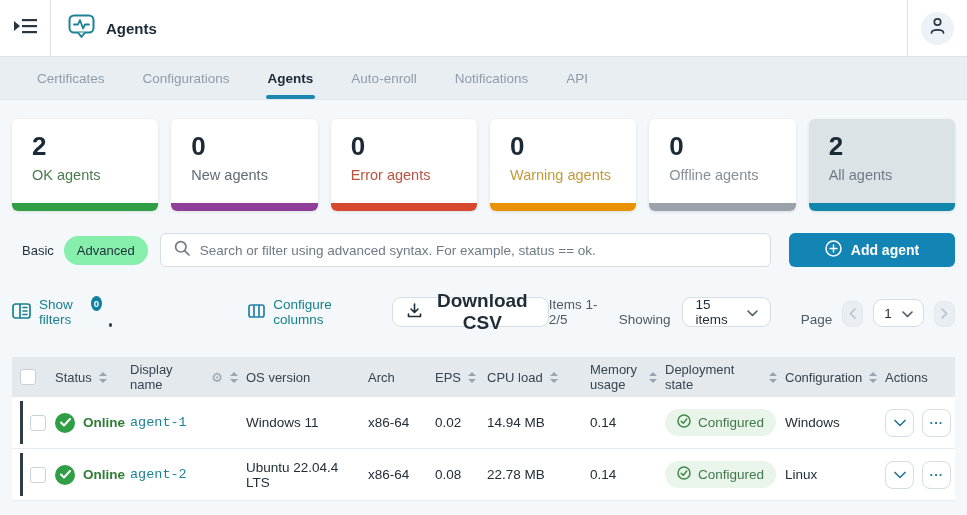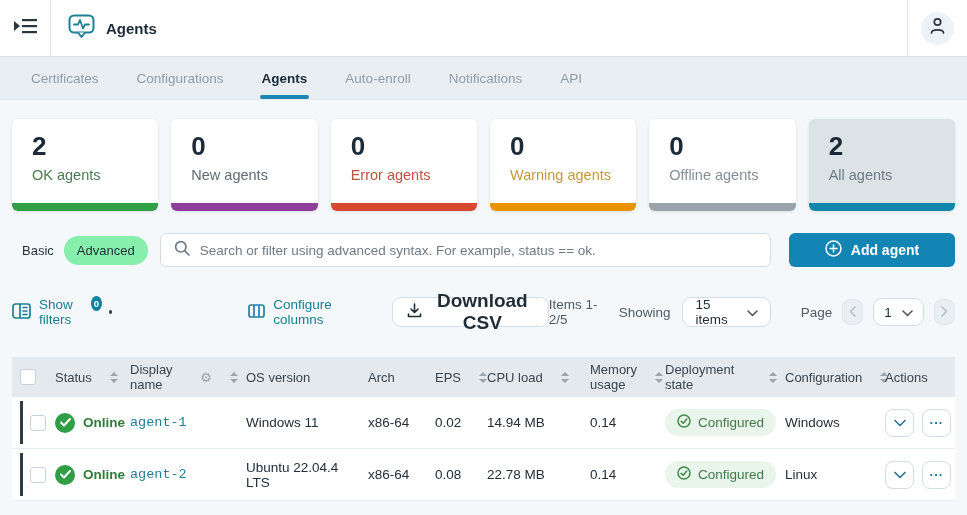--- a/index.html
+++ b/index.html
@@ -9,21 +9,21 @@
   
   .topbar { height:57px; background:#fff; border-bottom:1px solid #dde3e9; display:flex; align-items:center; }
   .toggle-wrap { width:51px; height:100%; display:flex; align-items:center; justify-content:center; border-right:1px solid #dde3e9; cursor:pointer; }
   .app-id { display:flex; align-items:center; gap:11px; padding-left:17px; }
   .page-title { font-size:15px; font-weight:700; color:#1b2a36; }
   .topbar-spacer { flex:1; }
   .user-wrap { height:100%; border-left:1px solid #dde3e9; display:flex; align-items:center; padding:0 13px; }
   .user-btn { width:33px; height:33px; border-radius:50%; background:#edf2f8; display:flex; align-items:center; justify-content:center; cursor:pointer; }
 
   
-  .tabbar { height:43px; background:#e9eef2; display:flex; align-items:stretch; padding:0 12px; border-bottom:1px solid #e1e7ec; }
+  .tabbar { height:43px; background:#e9eef2; display:flex; align-items:stretch; padding:0 18px; border-bottom:1px solid #e1e7ec; }
   .tab { position:relative; display:flex; align-items:center; padding:0 19px; font-size:13.5px; color:#909ca7; cursor:pointer; }
   .tab.active { color:#1b2a36; font-weight:700; }
   .tab.active::after { content:""; position:absolute; left:17px; right:17px; bottom:0; height:4px; background:#1b87b0; border-radius:3px; }
 
   
   .content { padding:12px; }
 
   
   .cards { display:flex; gap:13px; margin-top:7px; }
   .stat-card { flex:1; background:#fff; border-radius:6px; height:92px; position:relative; overflow:hidden;
@@ -39,21 +39,21 @@
   .mode-basic { padding:7px 10px; color:#1f2d38; cursor:pointer; }
   .mode-advanced { background:#86efac; border-radius:15px; padding:7px 13px; color:#1f2d38; cursor:pointer; }
   .search-box { flex:1; margin:0 18px 0 12px; height:34px; background:#fff; border:1px solid #d5dce2; border-radius:6px;
                 display:flex; align-items:center; padding:4px 13px; gap:10px; }
   .search-box input { border:none; outline:none; flex:1; font-size:13.5px; color:#2b3740; background:transparent; font-family:inherit; }
   .search-box input::placeholder { color:#6e7a84; }
   .add-btn { width:166px; height:34px; background:#1285b5; color:#fff; border:none; border-radius:6px; font-size:14px; font-weight:700;
              display:flex; align-items:center; justify-content:center; gap:9px; cursor:pointer; font-family:inherit; }
 
   
-  .toolbar-row { display:flex; align-items:center; margin-top:30px; height:30px; font-size:13.5px; }
+  .toolbar-row { display:flex; align-items:flex-end; margin-top:30px; height:30px; font-size:13.5px; }
   .tool-link { display:flex; align-items:center; gap:8px; color:#17818f; cursor:pointer; }
   .filters-badge { width:15px; height:15px; border-radius:50%; background:#1180a0; color:#fff; font-size:9.5px; font-weight:700;
                    display:inline-flex; align-items:center; justify-content:center; transform:translateY(-9px); margin-left:-7px; }
   .filters-dot { width:4px; height:4px; border-radius:50%; background:#2b3740; margin-left:7px; }
   .configure-cols { margin-left:136px; }
   .download-btn { margin-left:34px; background:#fff; border:1px solid #d5dce2; border-radius:9px; height:30px; padding:0 14px;
                   display:flex; align-items:center; gap:9px; font-size:19px; font-weight:700; color:#1f2d38; cursor:pointer; font-family:inherit; }
   .items-range { margin-left:auto; color:#4e5a64; }
   .showing-label { margin-left:16px; color:#4e5a64; }
   .select-box { background:#fff; border:1px solid #d5dce2; border-radius:9px; height:30px; display:flex; align-items:center;
@@ -61,21 +61,21 @@
   .pagesize-select { margin-left:12px; }
   .page-label { margin-left:30px; color:#4e5a64; }
   .page-nav-btn { margin-left:10px; width:26px; height:26px; border-radius:8px; background:#e9eef2; border:1px solid #e2e8ed;
                   display:flex; align-items:center; justify-content:center; cursor:default; }
   .page-select { margin-left:10px; height:28px; padding:0 10px; gap:10px; }
 
   
   .agents-table { margin-top:30px; }
   .thead, .trow { display:grid; grid-template-columns:35px 75px 116px 122px 67px 52px 103px 75px 120px 100px 1fr; align-items:center; }
   .thead { background:#e3e9ed; height:40px; font-size:13px; color:#39444e; }
-  .hcell { display:flex; align-items:center; gap:18px; padding-left:8px; }
+  .hcell { display:flex; align-items:center; gap:7px; padding-left:8px; }
   .trow { background:#fff; height:52px; border-bottom:1px solid #e8edf1; font-size:13.5px; color:#222e38; position:relative; }
   .trow::before { content:""; position:absolute; left:8px; top:4px; bottom:4px; width:3px; background:#2e3d47; }
   .tcell { padding-left:8px; display:flex; align-items:center; gap:8px; }
 
   .checkbox { width:16px; height:16px; background:#fff; border:1px solid #c9d2d9; border-radius:3px; cursor:pointer; display:inline-block; }
   .row-check { margin-left:10px; }
 
   .sort { display:inline-flex; flex-direction:column; gap:3px; cursor:pointer; }
   .sort i { width:0; height:0; border-left:4px solid transparent; border-right:4px solid transparent; display:block; }
   .sort .up { border-bottom:4px solid #99a5af; }

